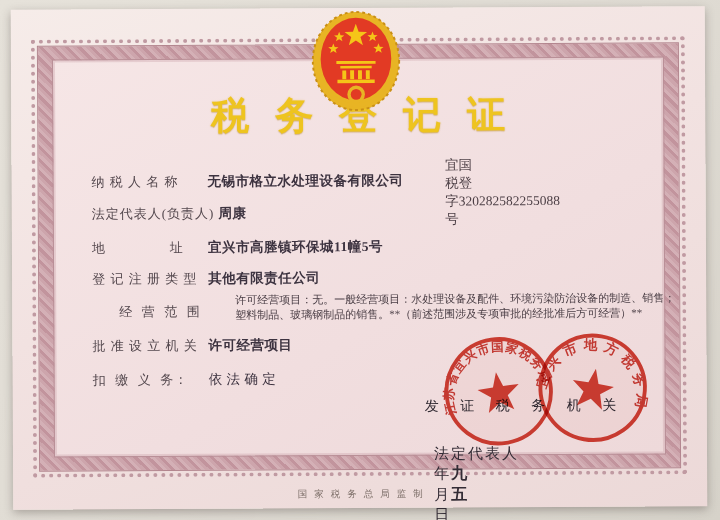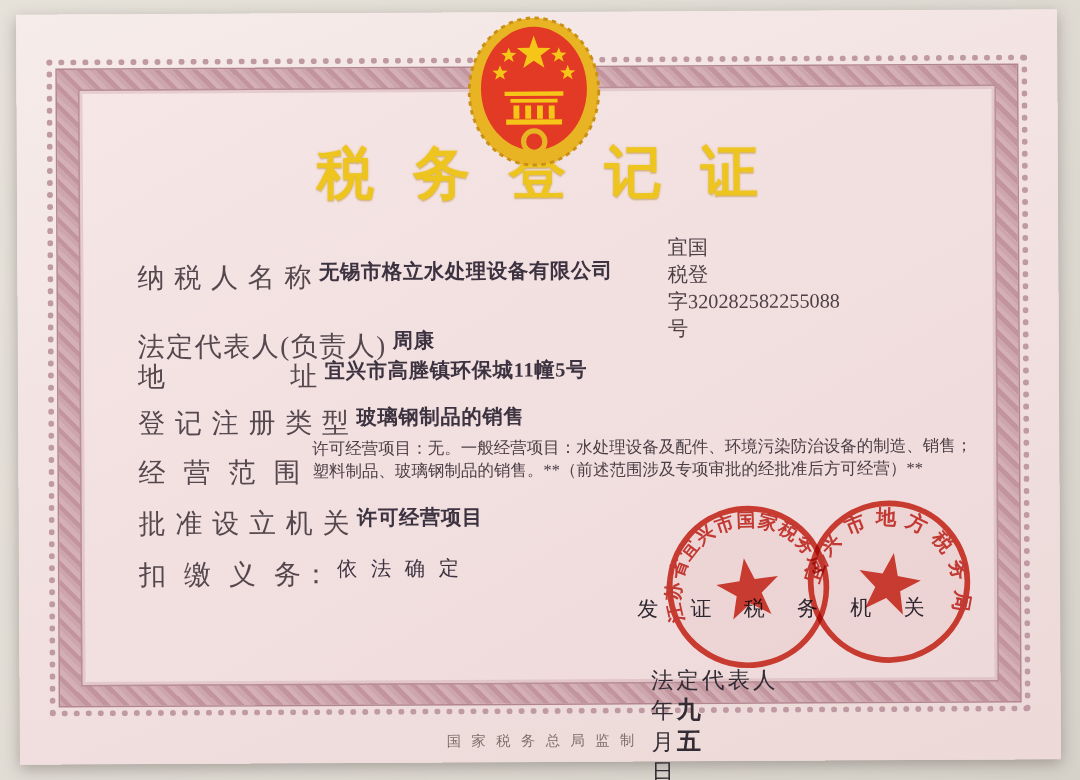--- a/index.html
+++ b/index.html
@@ -41,28 +41,28 @@
     white-space:nowrap;text-indent:26px;
   }
   .serial{
     position:absolute;top:133px;left:420px;width:250px;
     font-size:13.5px;color:#4c3f45;white-space:pre;
   }
   .serial .seg{display:inline-block;}
   .fields{position:absolute;left:80px;top:156px;width:580px;}
   .frow{position:absolute;left:0;white-space:nowrap;}
   .flabel{
-    display:inline-block;min-width:112px;font-size:18px;color:#54484e;
+    display:inline-block;min-width:112px;font-size:13px;color:#54484e;
     letter-spacing:1px;white-space:pre;vertical-align:top;
   }
   .fvalue{
     display:inline-block;font-size:13.5px;color:#3d3340;letter-spacing:.5px;
     white-space:pre;vertical-align:top;font-weight:bold;
   }
-  .fvalue.light{font-weight:normal;font-family:Liberation Mono, monospace;}
+  .fvalue.light{font-weight:normal;}
   .scope-value{
     white-space:normal;width:448px;font-size:11px;line-height:15px;
     font-weight:normal;color:#4a3e45;letter-spacing:0;
   }
   .caption-issuer{
     position:absolute;left:412px;top:390px;width:230px;
     font-size:14px;color:#2e2830;letter-spacing:9px;white-space:nowrap;z-index:3;
   }
   .seal{position:absolute;width:116px;height:116px;opacity:.88;z-index:4;mix-blend-mode:multiply;}
   .seal-left{left:428px;top:326px;transform:rotate(-8deg);}
@@ -115,34 +115,34 @@
     <span class="seg">税登</span><span> </span>
     <span class="seg">字320282582255088</span><span> </span>
     <span class="seg">号</span>
   </div>
 
   <div class="fields">
     <div class="frow" style="top:8px;">
       <span class="flabel">纳 税 人 名 称</span>
       <span class="fvalue">无锡市格立水处理设备有限公司</span>
     </div>
-    <div class="frow" style="top:54px;">
+    <div class="frow" style="top:40px;">
       <span class="flabel">法定代表人(负责人)</span>
       <span class="fvalue">周康</span>
     </div>
     <div class="frow" style="top:74px;">
       <span class="flabel">地               址</span>
       <span class="fvalue">宜兴市高塍镇环保城11幢5号</span>
     </div>
     <div class="frow" style="top:105px;">
       <span class="flabel">登 记 注 册 类 型</span>
-      <span class="fvalue">玻璃钢制品的销售</span>
+      <span class="fvalue">其他有限责任公司</span>
     </div>
     <div class="frow" style="top:128px;">
-      <span class="flabel" style="padding-top:10px;">经  营  范  围</span>
+      <span class="flabel" style="padding-top:10px;margin-left:27px;">经  营  范  围</span>
       <span class="fvalue scope-value">许可经营项目：无。一般经营项目：水处理设备及配件、环境污染防治设备的制造、销售；塑料制品、玻璃钢制品的销售。**（前述范围涉及专项审批的经批准后方可经营）**</span>
     </div>
     <div class="frow" style="top:172px;">
       <span class="flabel">批 准 设 立 机 关</span>
       <span class="fvalue">许可经营项目</span>
     </div>
     <div class="frow" style="top:206px;">
       <span class="flabel">扣  缴  义  务：</span>
       <span class="fvalue light">依 法 确 定</span>
     </div>

